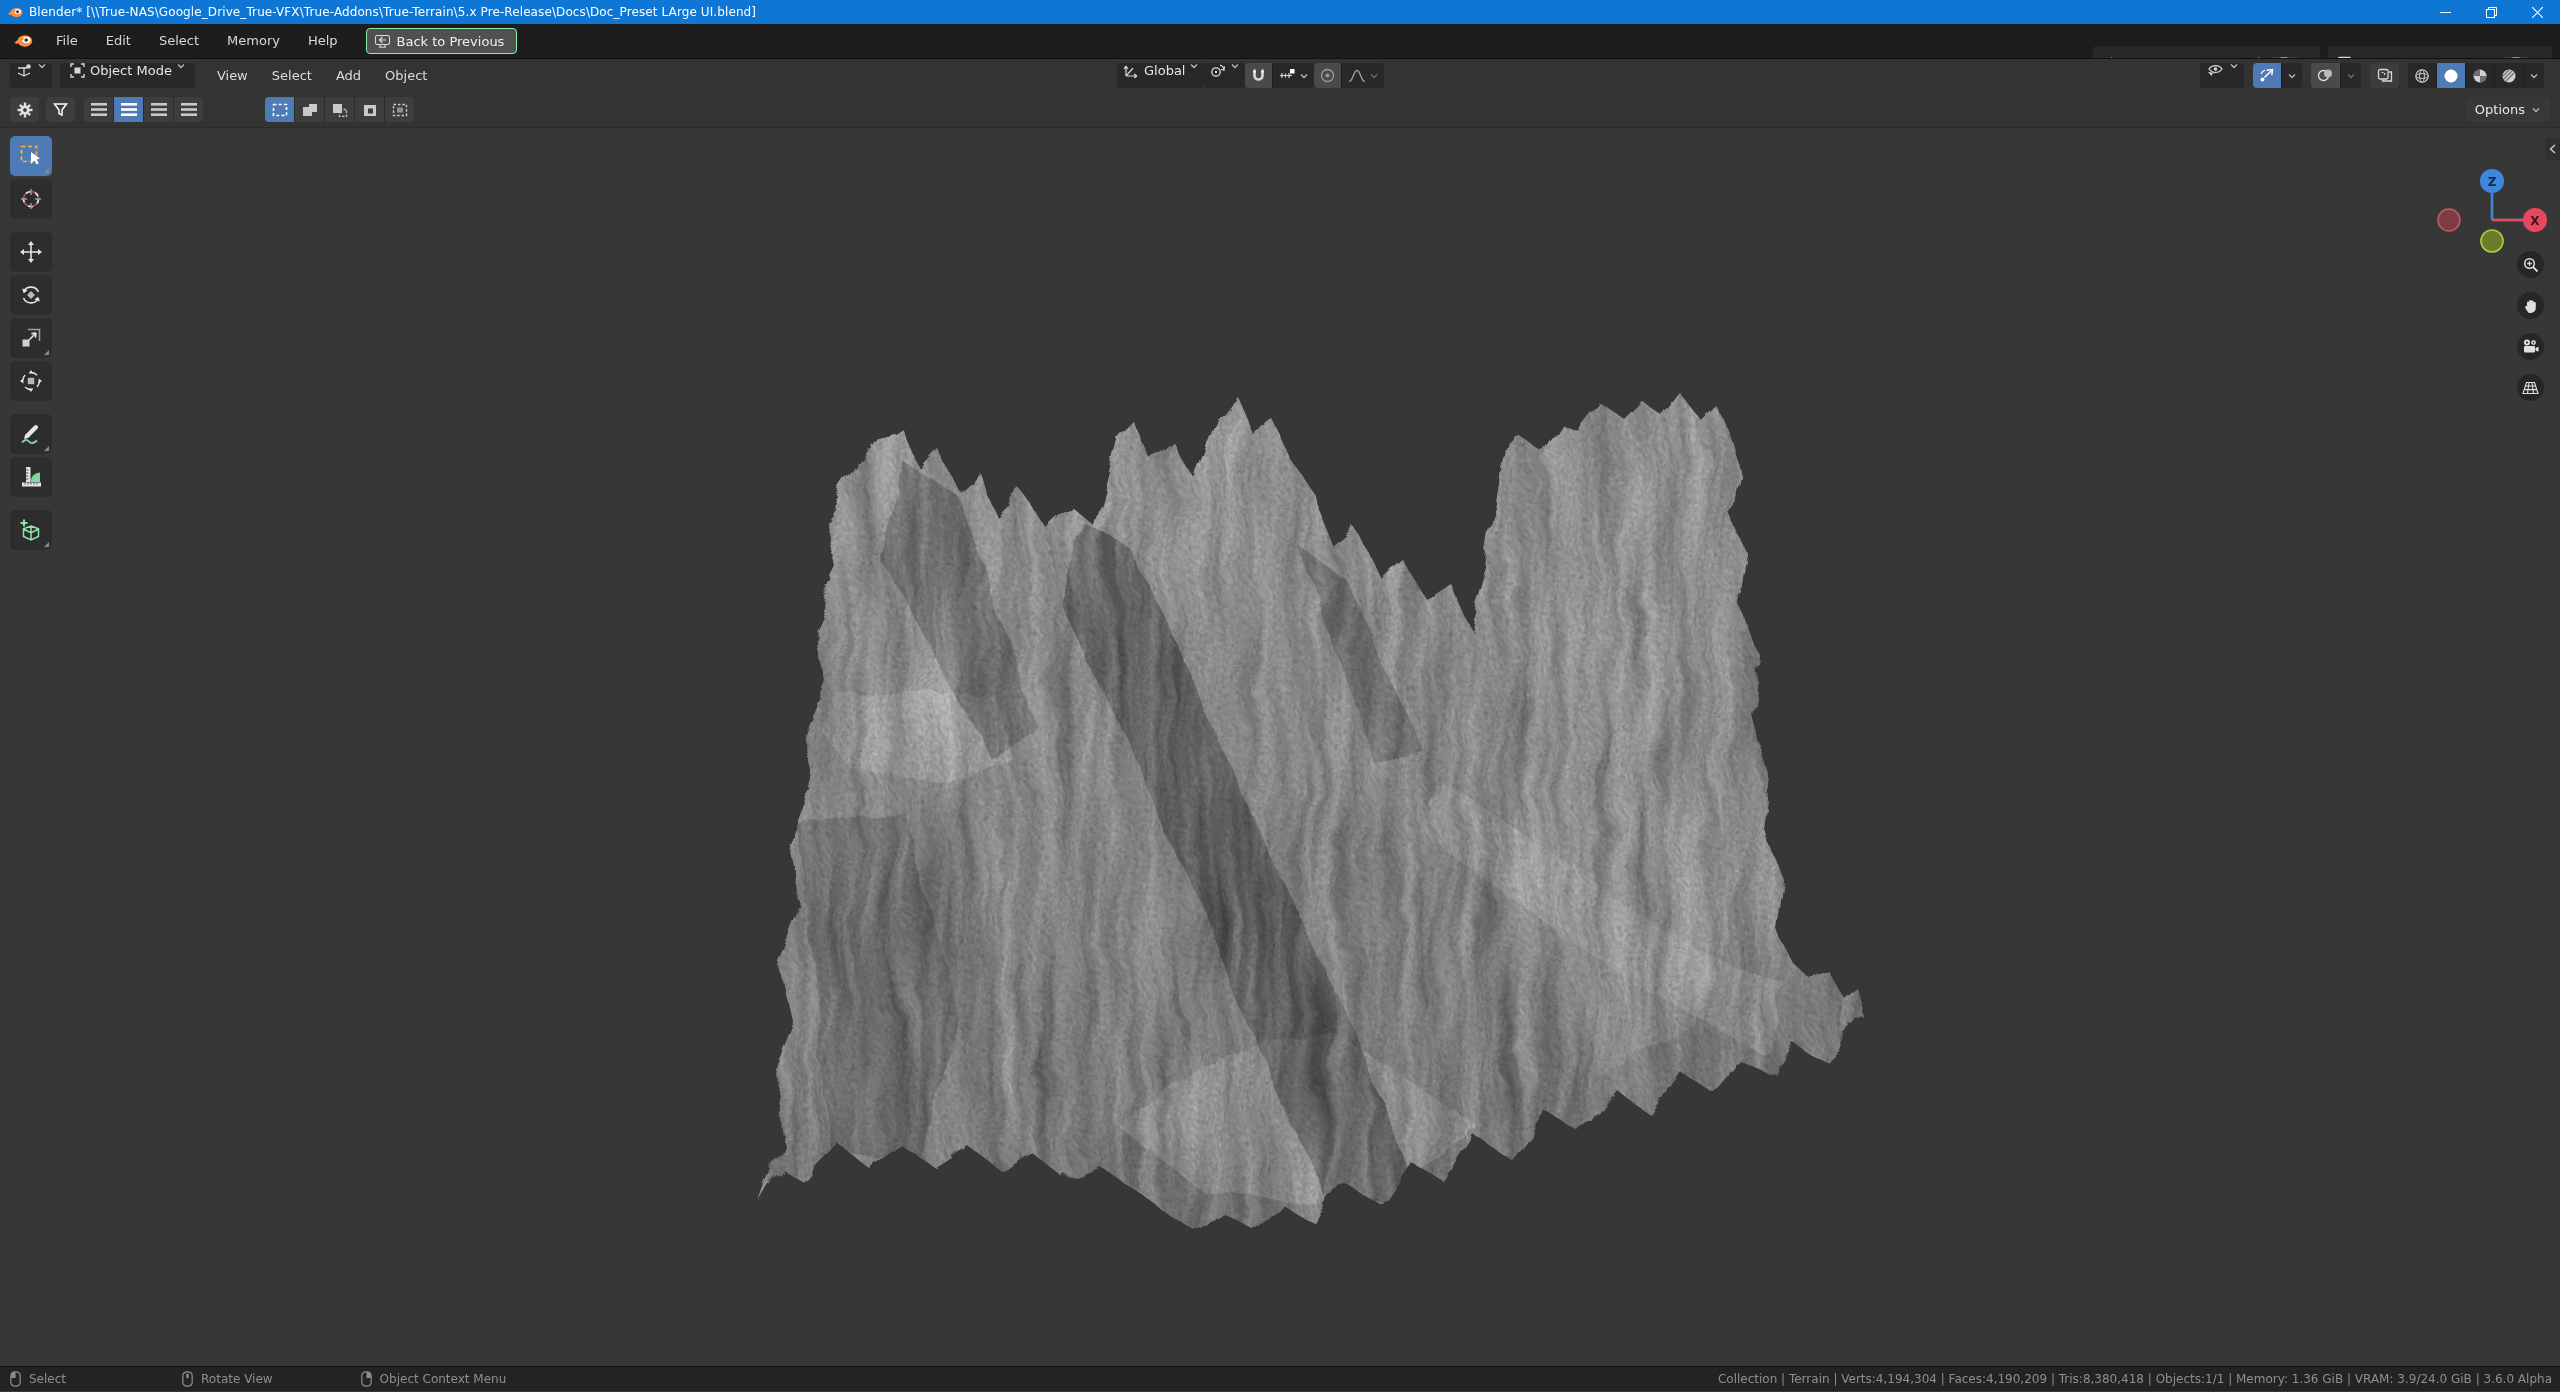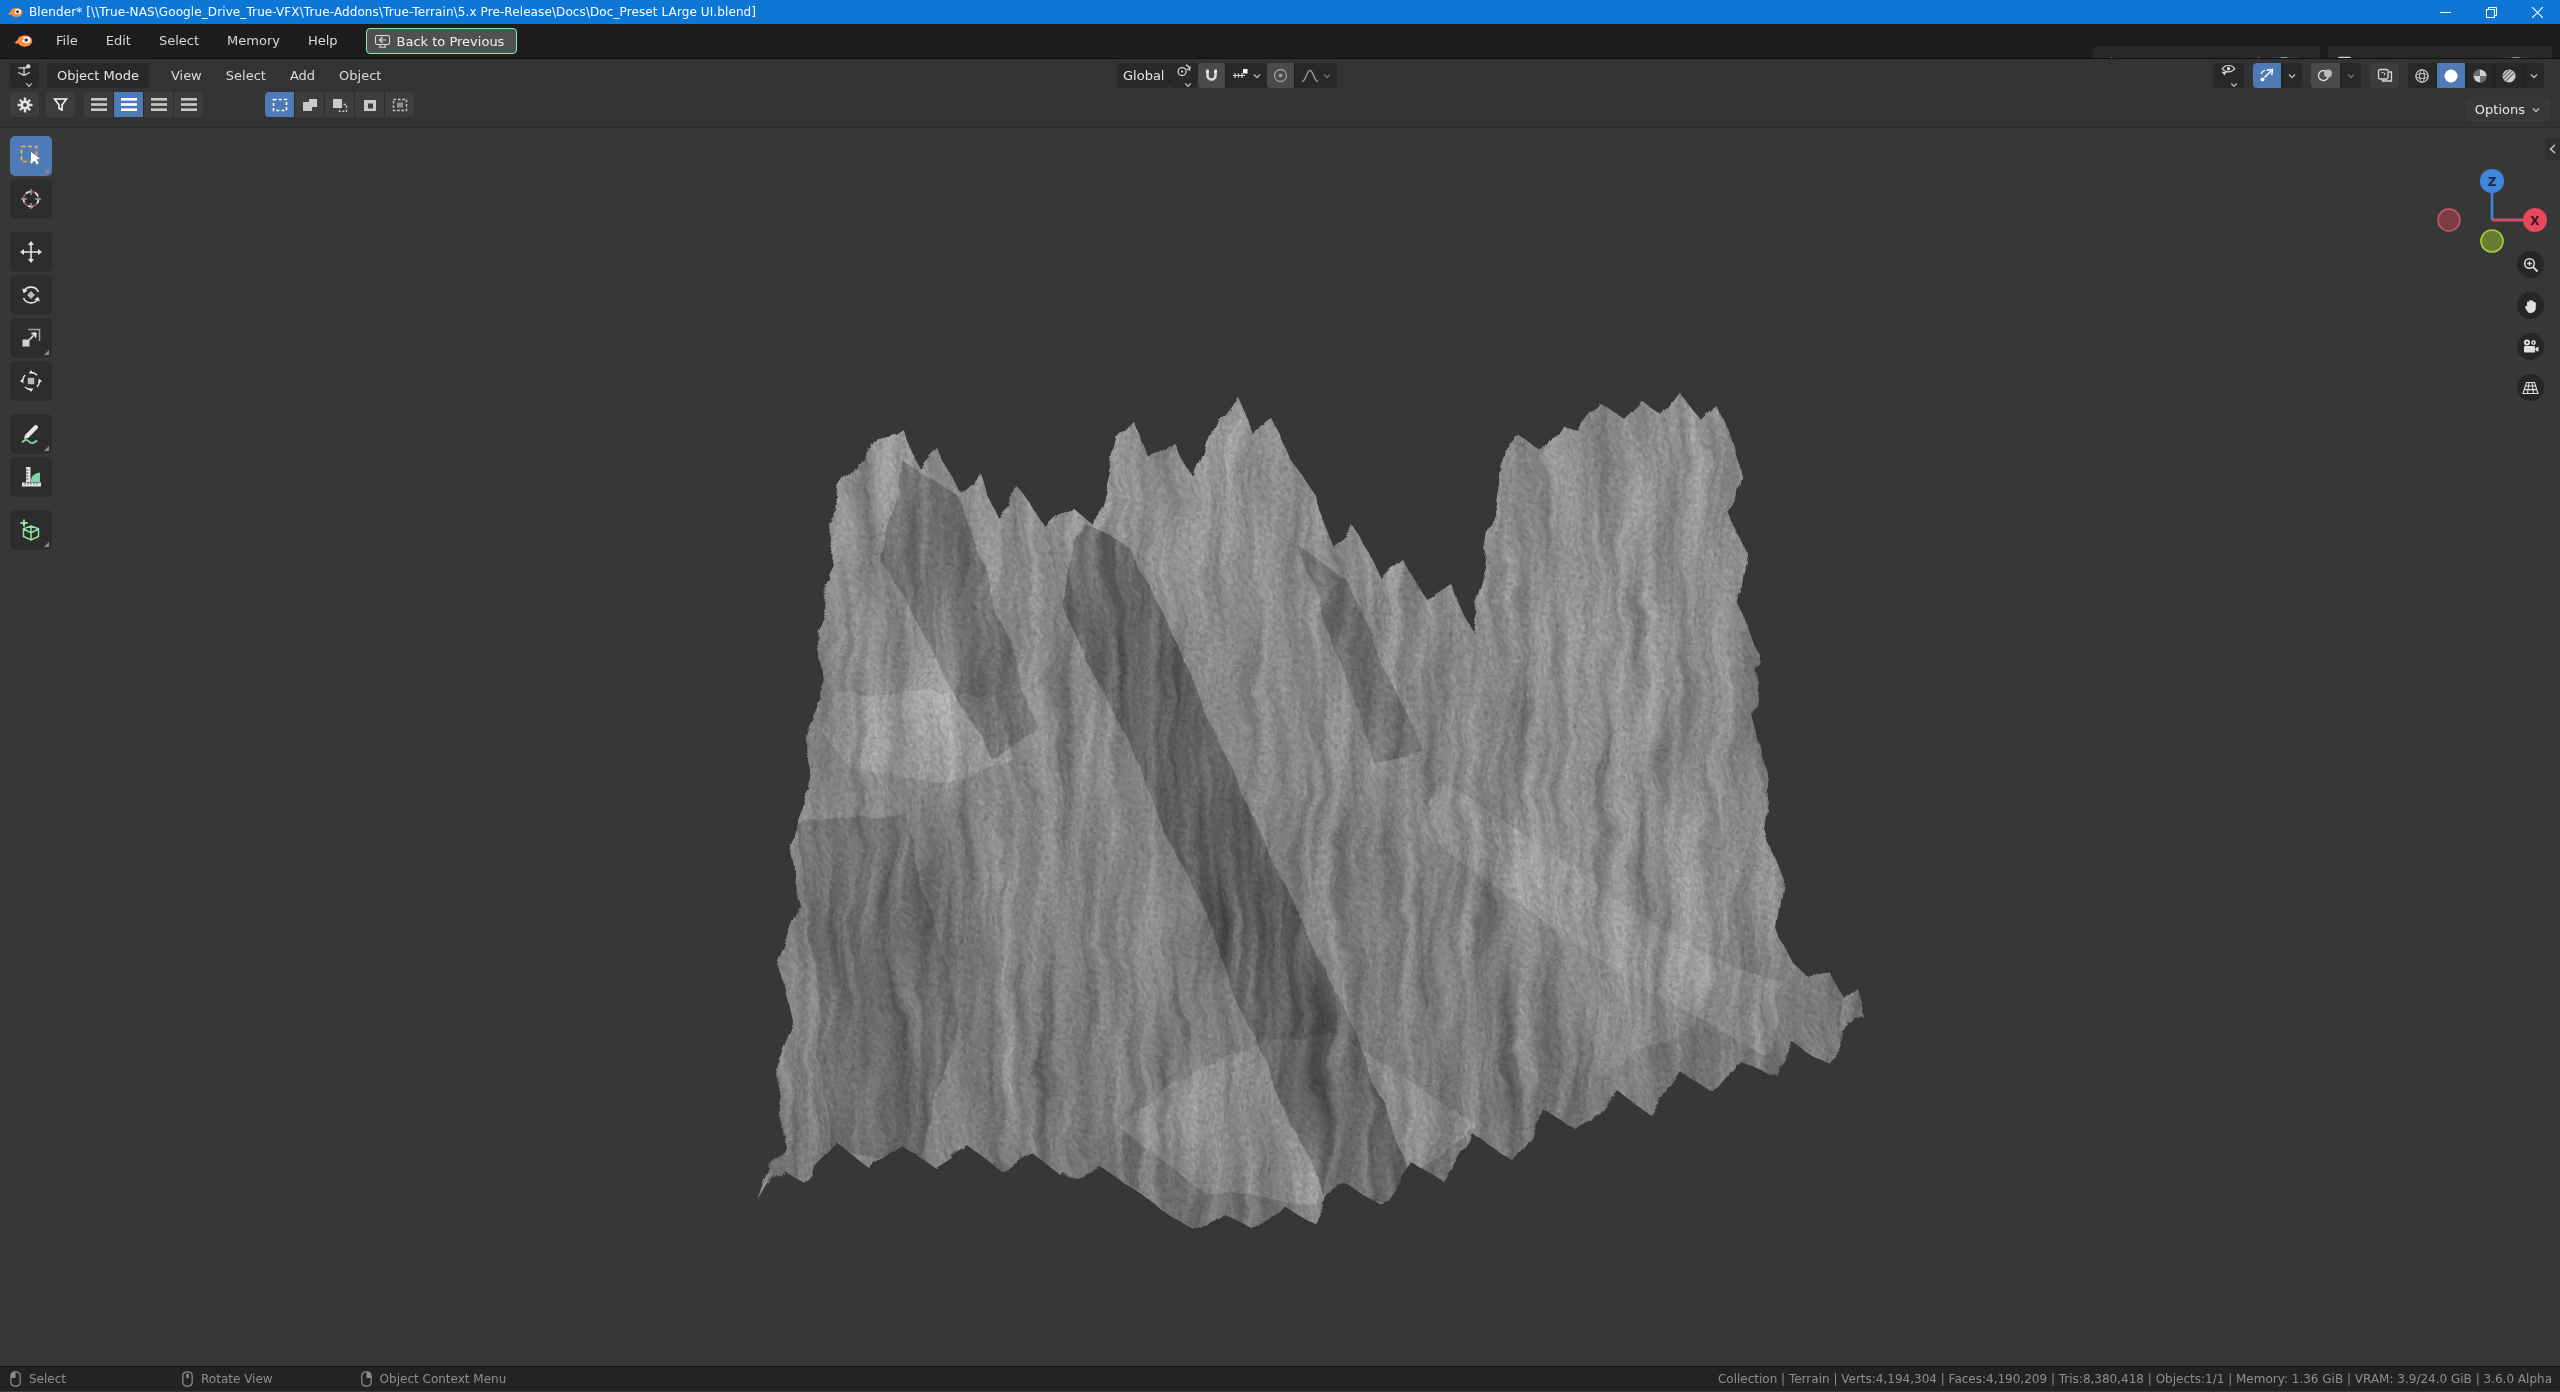--- a/index.html
+++ b/index.html
@@ -13,22 +13,22 @@
   .menu-item{padding:0 14px;line-height:34px;cursor:default;}
   .back-btn{margin-left:14px;height:24px;display:flex;align-items:center;gap:7px;background:#505050;
     border:1px solid #86efac;border-radius:4px;padding:0 12px 0 8px;color:#f0f0f0;}
   .mb-right{margin-left:auto;display:flex;align-items:center;gap:8px;margin-right:8px;}
   .id-widget{height:25px;background:#282828;border-radius:4px;display:flex;align-items:flex-end;overflow:hidden;color:#c4b5fd;margin-top:34px;}
   .id-seg{display:flex;align-items:center;padding:0 6px;}
   .id-label{min-width:96px;padding:0 8px;display:flex;align-items:center;}
   .id-light{background:#3f3f3f;}
   .vheader{background:#333333;color:#dcdcdc;font-size:13px;position:relative;}
   .vh1{height:33px;border-top:1px solid #101010;display:flex;align-items:center;}
-  .vh2{height:35px;display:flex;border-bottom:1px solid #2b2b2b;}
-  .widget{height:25px;background:#282828;border-radius:4px;display:flex;align-items:flex-end;padding:0 6px;gap:5px;color:#e6e6e6;flex-direction:column;}
+  .vh2{height:35px;display:flex;align-items:center;border-bottom:1px solid #2b2b2b;}
+  .widget{height:25px;background:#282828;border-radius:4px;display:flex;align-items:flex-start;padding:0 6px;gap:5px;color:#e6e6e6;}
   .grp{height:25px;background:#282828;border-radius:4px;display:flex;align-items:stretch;overflow:hidden;}
   .grp>span{display:flex;align-items:center;padding:0 6px;border-right:1px solid #1f1f1f;}
   .grp>span:last-child{border-right:none;}
   .seg-on{background:#4e7ab5;}
   .seg-press{background:#4a4a4a;}
   .tgl{height:25px;width:29px;background:#3d3d3d;border-radius:4px;display:flex;align-items:center;justify-content:center;}
   .grp2{height:25px;background:#3d3d3d;border-radius:4px;display:flex;align-items:stretch;overflow:hidden;}
   .grp2>span{display:flex;align-items:center;justify-content:center;width:29px;border-right:1px solid #2a2a2a;}
   .grp2>span:last-child{border-right:none;}
   .hmenu{padding:0 12px;line-height:33px;}

